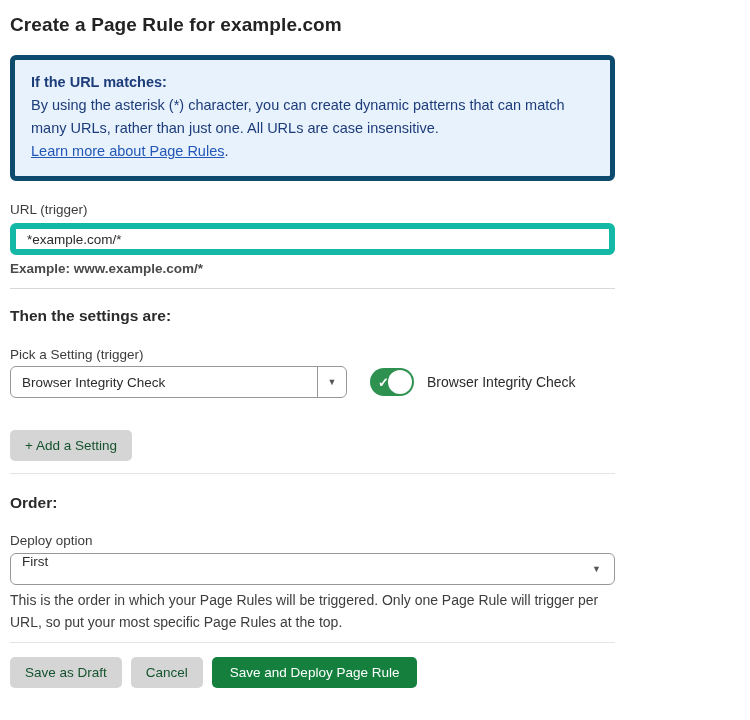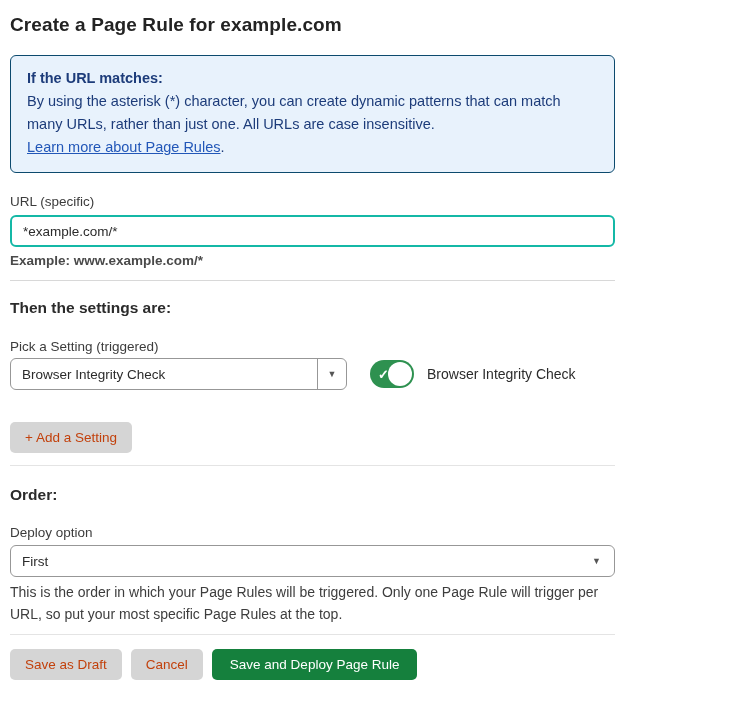--- a/index.html
+++ b/index.html
@@ -16,21 +16,21 @@
   h1.page-title {
     font-size: 19px;
     font-weight: bold;
     color: #232323;
     letter-spacing: 0.1px;
   }
 
   .info-box {
     margin-top: 19px;
     background: #e8f2fc;
-    border: 1px solid #0c4a6e;
+    border: 5px solid #0c4a6e;
     border-radius: 6px;
     padding: 11px 16px 13px 16px;
     color: #1d3c7a;
     font-size: 14.5px;
     line-height: 23px;
   }
   .info-box .info-heading { font-weight: bold; }
   .info-box a.info-link {
     color: #2257b8;
     text-decoration: underline;
@@ -42,21 +42,21 @@
     margin-top: 21px;
     font-size: 13.5px;
     color: #3c3c3c;
   }
 
   input.text-input {
     display: block;
     margin-top: 6px;
     width: 100%;
     height: 32px;
-    border: 2px solid #14b8a6;
+    border: 6px solid #14b8a6;
     border-radius: 6px;
     padding: 0 11px;
     font-family: "Liberation Sans", sans-serif;
     font-size: 13.5px;
     color: #2b2b2b;
     background: #ffffff;
     outline: none;
   }
 
   .helper-text {
@@ -162,36 +162,35 @@
 
   button {
     font-family: "Liberation Sans", sans-serif;
     border: none;
     border-radius: 5px;
     font-size: 13.5px;
     cursor: pointer;
   }
   .btn-secondary {
     background: #d5d5d5;
-    color: #c2410c;
+    color: #14532d;
     padding: 8px 15px;
   }
   .add-setting-btn {
     display: inline-block;
     margin-top: 32px;
   }
 
   .select {
     margin-top: 5px;
     width: 100%;
     height: 32px;
     border: 1px solid #979797;
     border-radius: 6px;
     display: flex;
-    align-items: center;
     background: #ffffff;
     cursor: pointer;
   }
   .select .select-value {
     flex: 1;
     padding: 0 11px;
     font-size: 13.5px;
     color: #2b2b2b;
   }
   .select .select-caret-box {
@@ -228,29 +227,29 @@
 <div class="container">
 
   <h1 class="page-title">Create a Page Rule for example.com</h1>
 
   <div class="info-box">
     <div class="info-heading">If the URL matches:</div>
     <div class="info-body">By using the asterisk (*) character, you can create dynamic patterns that can match many URLs, rather than just one. All URLs are case insensitive.</div>
     <div><a class="info-link">Learn more about Page Rules</a><span class="info-suffix">.</span></div>
   </div>
 
-  <div class="field-label">URL (specific)</div>
+  <div class="field-label">URL (trigger)</div>
   <input class="text-input" type="text" value="*example.com/*" style="">
   <div class="helper-text">Example: www.example.com/*</div>
 
   <hr class="divider">
 
   <h2 class="section-heading">Then the settings are:</h2>
 
-  <div class="field-label picker-label">Pick a Setting (triggered)</div>
+  <div class="field-label picker-label">Pick a Setting (trigger)</div>
 
   <div class="setting-row">
     <div class="dropdown">
       <div class="dropdown-value">Browser Integrity Check</div>
       <div class="dropdown-arrow-box">
         <span class="caret">▼</span>
       </div>
     </div>
     <div class="toggle-group">
       <div class="toggle" id="bic-toggle" style="background: rgb(46, 145, 80);">

